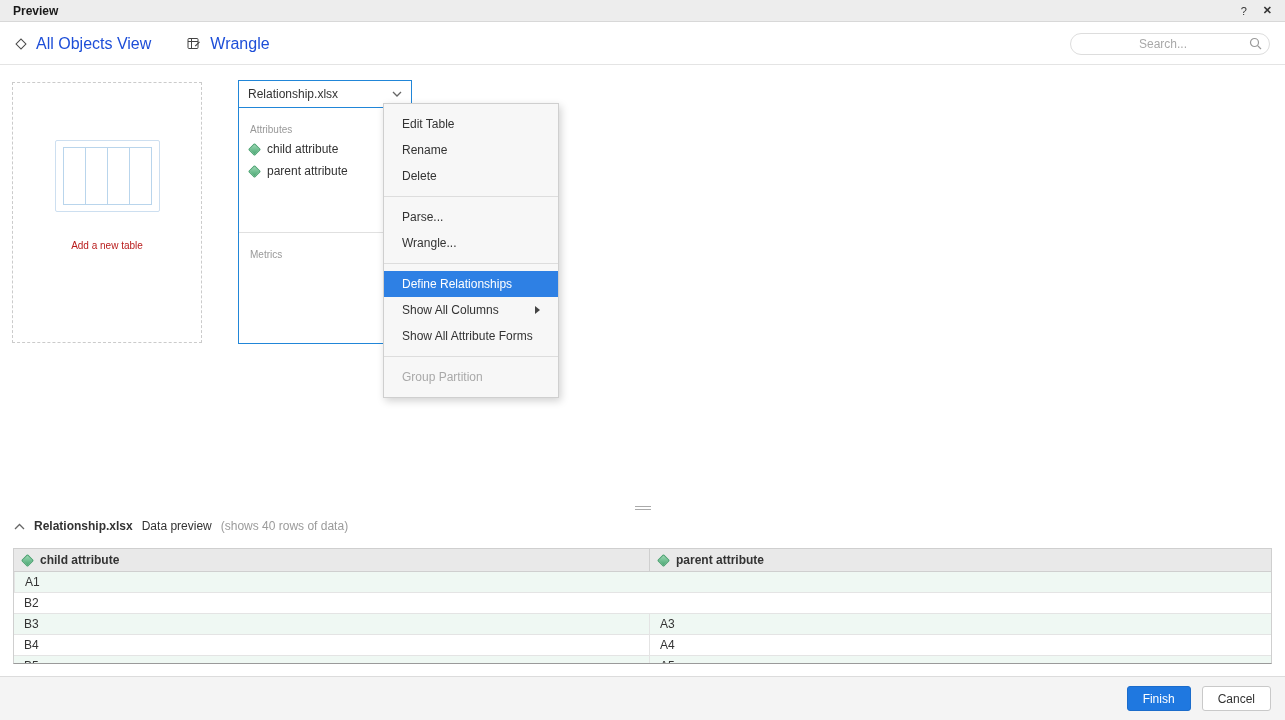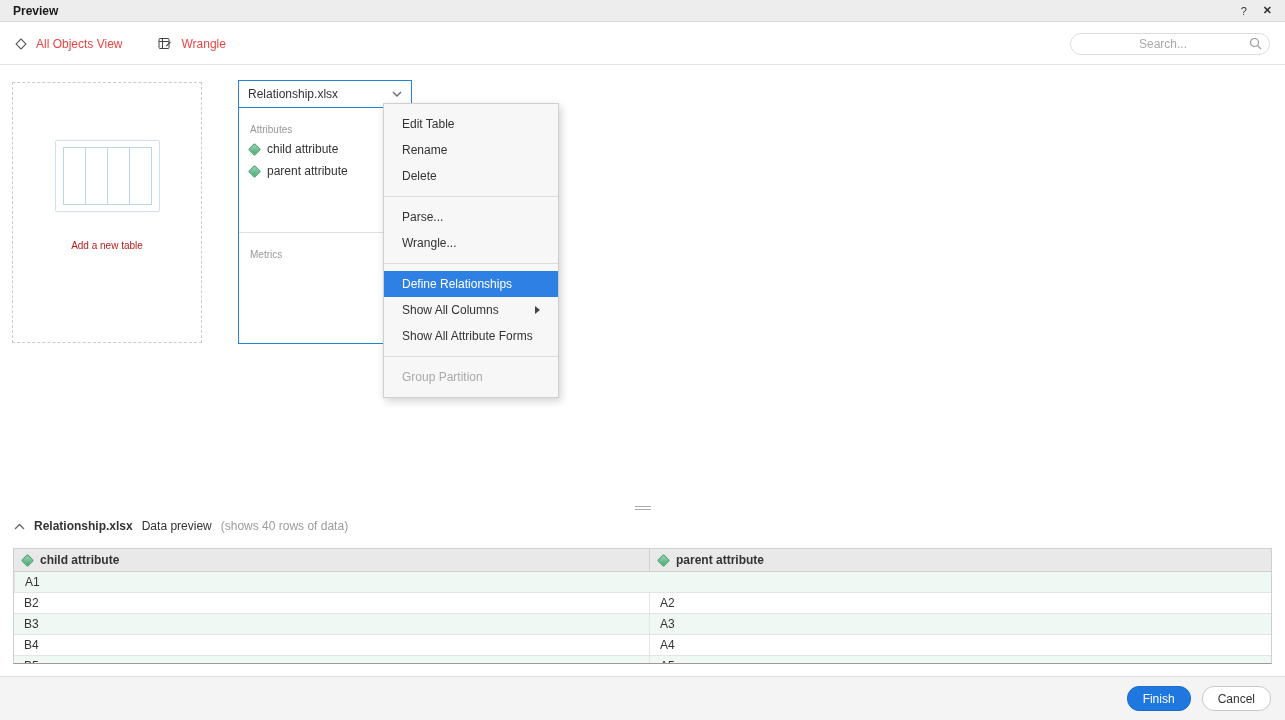--- a/index.html
+++ b/index.html
@@ -20,21 +20,21 @@
   .titlebar .spacer { flex:1; }
   .tb-icon { font-size:11px; color:#333; margin-left:16px; cursor:pointer; }
   .tb-icon.close { font-weight:700; }
 
   
   .toolbar {
     position:absolute; top:23px; left:0; right:0; height:42px;
     background:#fff; border-bottom:1px solid #e4e4e4;
     display:flex; align-items:center; padding:0 15px;
   }
-  .tool-btn { display:flex; align-items:center; gap:9px; font-size:12px; color:#ef4444; margin-right:36px; cursor:pointer; }
+  .tool-btn { display:flex; align-items:center; gap:9px; font-size:16px; color:#1d4ed8; margin-right:36px; cursor:pointer; }
   .diamond-outline { width:8px; height:8px; border:1px solid #4a4a4a; transform:rotate(45deg); margin:0 2px; }
   .search-wrap { margin-left:auto; position:relative; width:200px; }
   .search-input {
     width:100%; height:22px; border:1px solid #ddd; border-radius:12px;
     background:#fff; font-size:12px; color:#ef4444; text-align:center;
     padding:0 26px 0 12px; outline:none; font-family:inherit;
   }
   .search-input::placeholder { color:#a9a9a9; }
   .search-icon { position:absolute; right:8px; top:4px; line-height:0; }
 
@@ -109,21 +109,21 @@
   .pt-cell { display:flex; align-items:center; padding:0 10px; font-size:12px; color:#333; }
   .pt-cell.c1 { width:635px; }
   .pt-cell.c2 { flex:1; border-left:1px solid #e4e4e4; }
 
   
   .footer {
     position:absolute; left:0; right:0; bottom:0; height:44px;
     background:#f4f4f4; border-top:1px solid #dcdcdc;
     display:flex; align-items:center; justify-content:flex-end; gap:11px; padding:0 14px;
   }
-  .btn { font-size:12px; border-radius:12px; padding:5px 15px; height:25px; }
+  .btn { font-size:12px; border-radius:3px; padding:5px 15px; height:25px; }
   .btn-finish { background:#1f78e0; color:#fff; border:1px solid #1b6ccb; }
   .btn-cancel { background:#fff; color:#333; border:1px solid #c9c9c9; }
 </style>
 </head>
 <body>
 
 <div class="titlebar">
   <span class="title">Preview</span>
   <span class="spacer"></span>
   <span class="tb-icon">?</span>
@@ -247,21 +247,20 @@
       <div class="pt-hcell c2">
         <span class="diamond-green"></span>
         <span>parent attribute</span>
       </div>
     </div>
     <div class="pt-row green">
       <div class="pt-cell c2">A1</div>
     </div>
     <div class="pt-row">
       <div class="pt-cell c1">B2</div>
-      <div class="pt-cell c2">A2</div>
     </div>
     <div class="pt-row green">
       <div class="pt-cell c1">B3</div>
       <div class="pt-cell c2">A3</div>
     </div>
     <div class="pt-row">
       <div class="pt-cell c1">B4</div>
       <div class="pt-cell c2">A4</div>
     </div>
     <div class="pt-row green">

